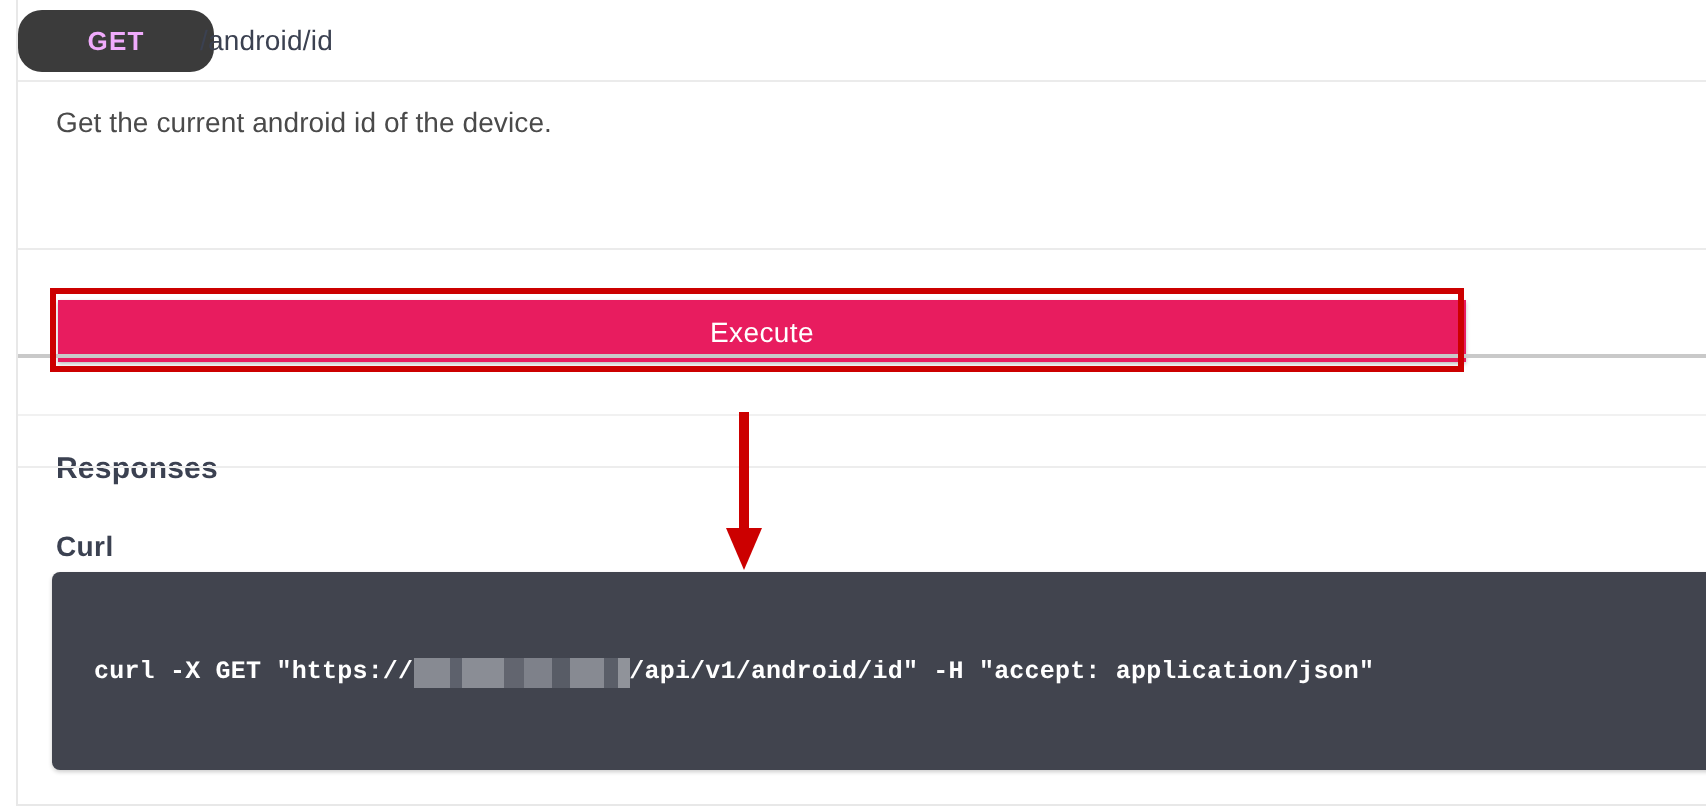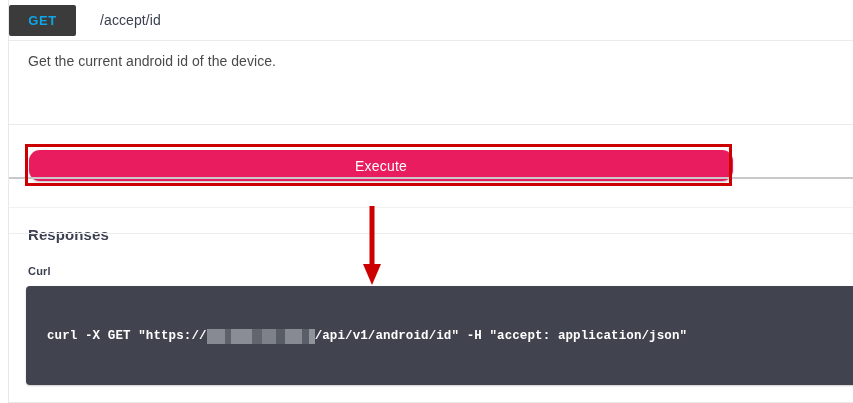--- a/index.html
+++ b/index.html
@@ -42,31 +42,31 @@
     height: 41px;
     background: #ffffff;
     border-bottom: 1px solid #ebebeb;
     box-sizing: border-box;
   }
 
   .method-badge {
     position: absolute;
     left: 0px;
     top: 5px;
-    width: 67px;
+    width: 98px;
     height: 31px;
     background: #3b3b3b;
-    color: #0ea5e9;
+    color: #f0abfc;
     font-size: 13px;
     font-weight: bold;
     letter-spacing: 0.6px;
     display: flex;
     align-items: center;
     justify-content: center;
-    border-radius: 2px;
+    border-radius: 12px;
   }
 
   .op-path {
     position: absolute;
     left: 91px;
     top: 12px;
     font-size: 14px;
     color: #3b4151;
     letter-spacing: 0.1px;
   }
@@ -96,21 +96,21 @@
     left: 20px;
     top: 150px;
     width: 704px;
     height: 31px;
   }
   .btn-execute {
     width: 100%;
     height: 100%;
     background: #e81c5f;
     border: 2px solid #e81c5f;
-    border-radius: 11px;
+    border-radius: 0;
     color: #ffffff;
     font-size: 14px;
     font-family: "Liberation Sans", sans-serif;
     letter-spacing: 0.2px;
     cursor: pointer;
     padding: 0;
     box-shadow: 0 1px 2px rgba(0,0,0,0.25);
     display: flex;
     align-items: center;
     justify-content: center;
@@ -162,21 +162,21 @@
     top: 207px;
     width: 100%;
     height: 1px;
     background: #f1f1f1;
   }
 
   .curl-label {
     position: absolute;
     left: 19px;
     top: 265px;
-    font-size: 11px;
+    font-size: 14px;
     font-weight: bold;
     color: #3b4151;
     letter-spacing: 0.2px;
   }
 
   
   .curl-block {
     position: absolute;
     left: 17px;
     top: 286px;
@@ -232,21 +232,21 @@
 </style>
 </head>
 <body>
 
 <div class="page">
 
   <div class="opblock">
 
     <div class="opblock-summary">
       <span class="method-badge">GET</span>
-      <span class="op-path">/accept/id</span>
+      <span class="op-path">/android/id</span>
     </div>
 
     <div class="op-description">Get the current android id of the device.</div>
 
     <div class="divider-top"></div>
 
     <div class="execute-wrapper">
       <button class="btn-execute">Execute</button>
     </div>
 

